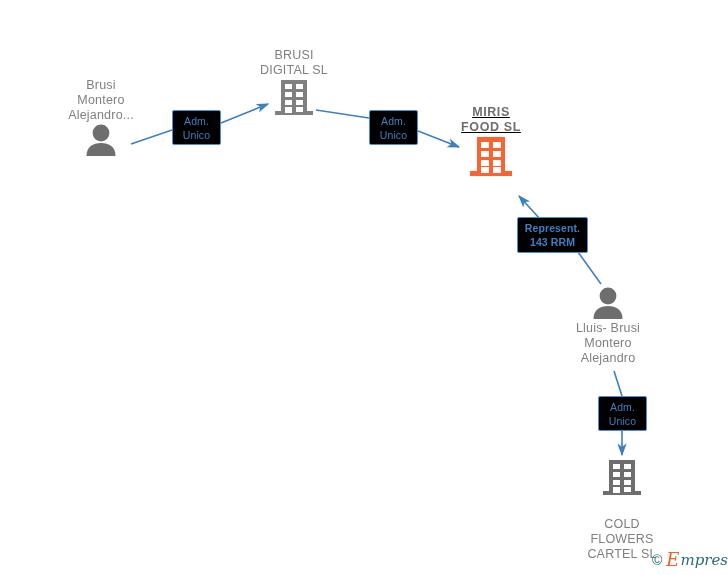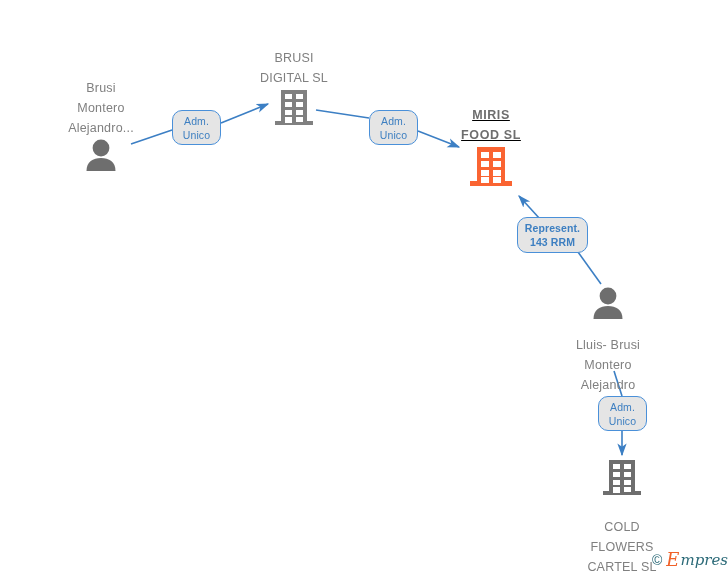--- a/index.html
+++ b/index.html
@@ -24,40 +24,40 @@
     width: 728px;
     height: 575px;
   }
   .node {
     position: absolute;
     text-align: center;
   }
   .node-label {
     color: #808080;
     font-size: 12.5px;
-    line-height: 20px;
+    line-height: 15px;
     letter-spacing: 0.2px;
     white-space: pre-line;
     text-align: center;
   }
   .node-label.bold {
     color: #6e6e6e;
     font-weight: bold;
     letter-spacing: 0.6px;
   }
   .icon-wrap {
     display: block;
     line-height: 0;
   }
   .rel-box {
     position: absolute;
     box-sizing: border-box;
     border: 1px solid #4a90d9;
-    border-radius: 10px;
-    background: #e5e5e5;
+    border-radius: 2px;
+    background: #000000;
     color: #3d7fc1;
     font-size: 10.5px;
     line-height: 14px;
     text-align: center;
     display: flex;
     flex-direction: column;
     align-items: center;
     justify-content: center;
     white-space: pre-line;
     letter-spacing: 0.1px;
@@ -176,21 +176,21 @@
     </span>
   </div>
 
   <div class="node" style="left:560px; top:286px; width:140px;">
     <span class="icon-wrap">
       <svg width="140" height="34" viewBox="0 0 140 34" xmlns="http://www.w3.org/2000/svg">
         <circle cx="48" cy="10" r="8.4" fill="#6e6e6e"></circle>
         <path d="M33.5,33 C33.5,23.6 40,20 48,20 C56,20 62.5,23.6 62.5,33 Z" fill="#6e6e6e"></path>
       </svg>
     </span>
-    <div class="node-label" style="width:96px; margin-top:15px;">Lluis- Brusi
+    <div class="node-label" style="width:96px; margin-top:1px;">Lluis- Brusi
 Montero
 Alejandro</div>
   </div>
 
   <div class="node" style="left:574px; top:458px; width:96px;">
     <span class="icon-wrap">
       <svg width="96" height="40" viewBox="0 0 96 40" xmlns="http://www.w3.org/2000/svg">
         <g fill="#6e6e6e">
           <rect x="35" y="2" width="26" height="33"></rect>
           <rect x="29" y="33" width="38" height="4"></rect>

